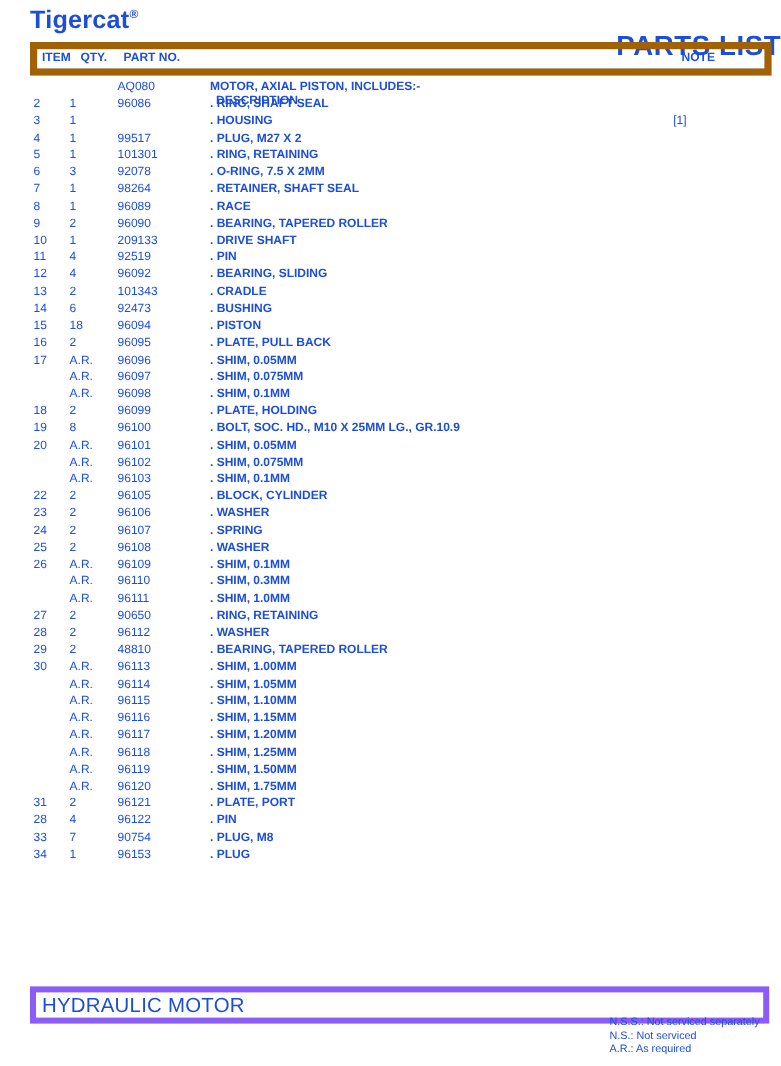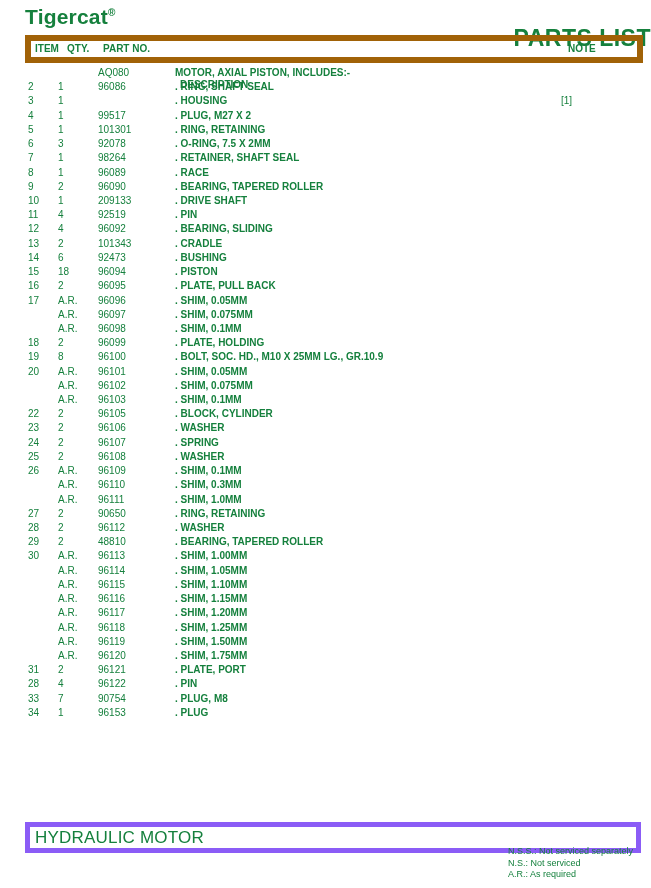--- a/index.html
+++ b/index.html
@@ -1,21 +1,21 @@
 <!DOCTYPE html>
 <html><head>
 <meta charset="utf-8">
 <style>
   html, body { margin: 0; padding: 0; background: #ffffff; }
   .page {
     position: relative;
     width: 651px;
     height: 888px;
     background: #ffffff;
-    color: #15803d;
+    color: #1d4ed8;
     font-family: "Liberation Sans", sans-serif;
     overflow: hidden;
   }
   .logo {
     position: absolute;
     left: 25px;
     top: 5px;
     font-size: 21px;
     font-weight: bold;
     letter-spacing: 0.2px;

